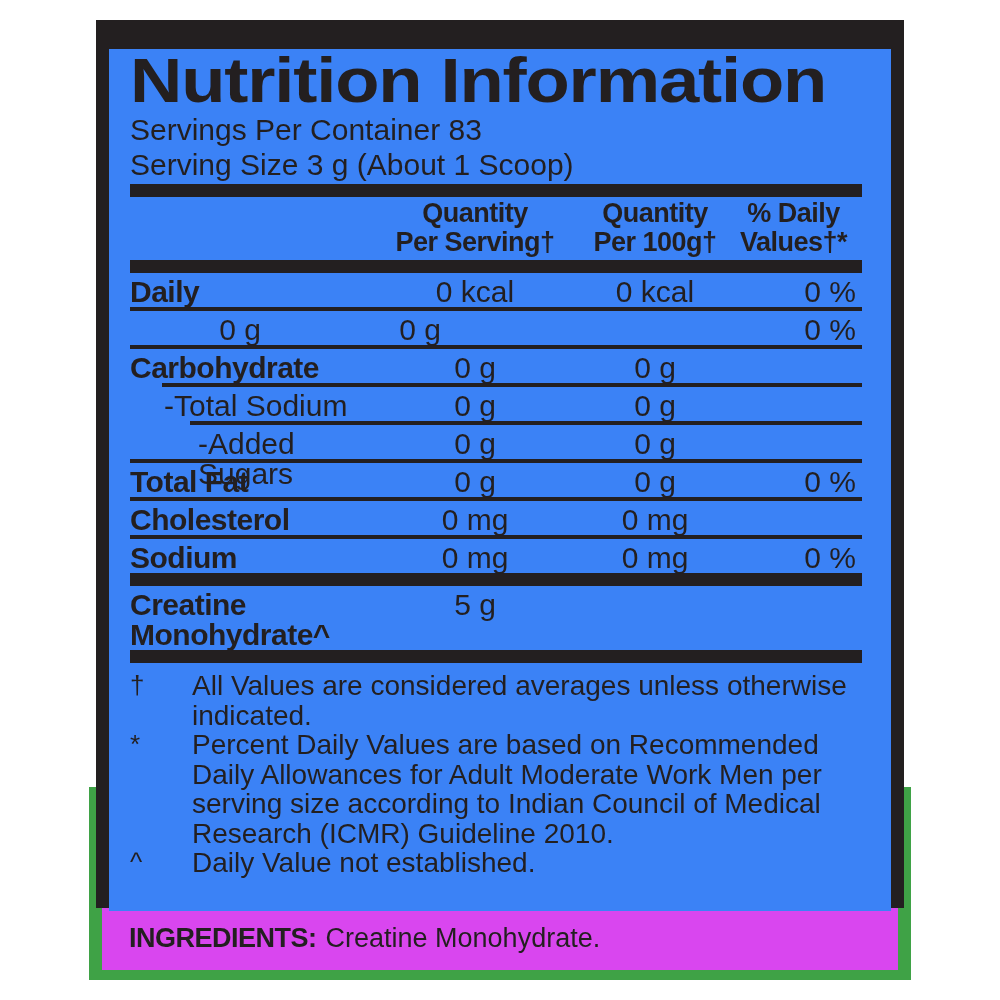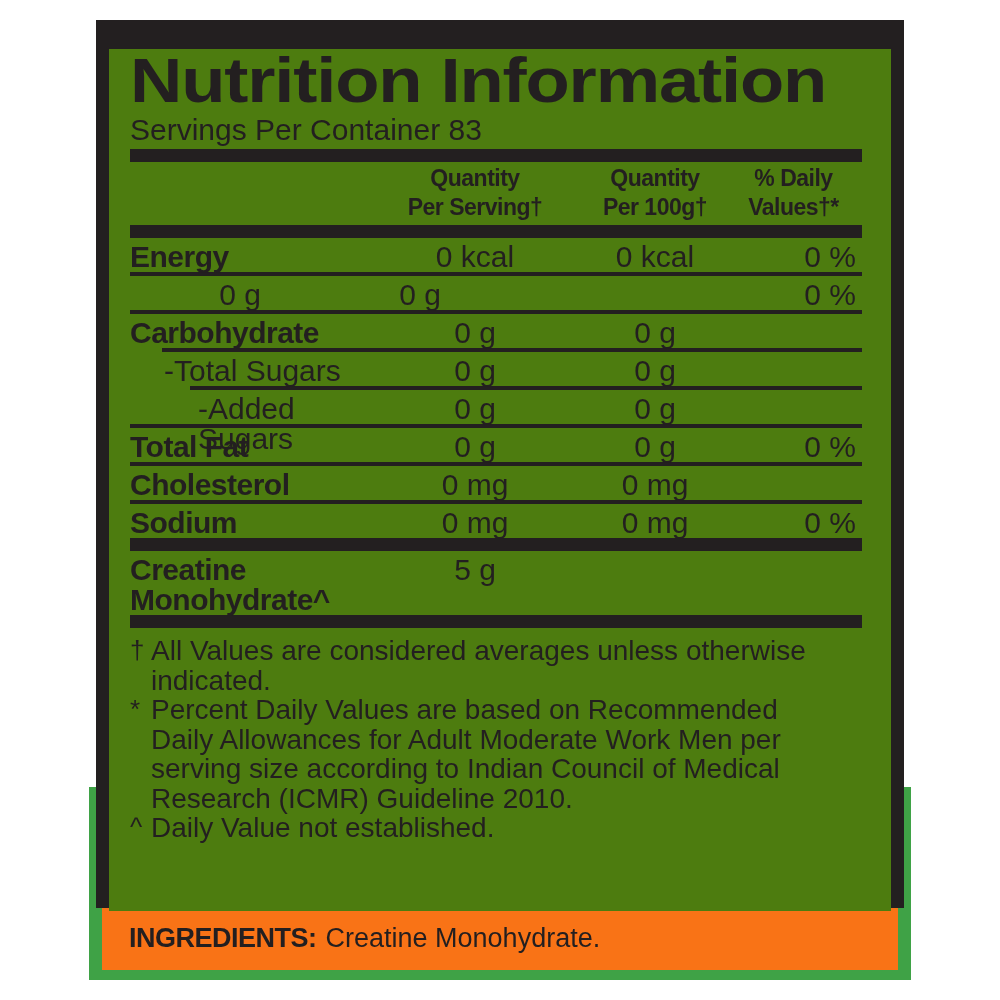--- a/index.html
+++ b/index.html
@@ -1,95 +1,96 @@
 <!DOCTYPE html>
 <html><head>
 <meta charset="utf-8">
 <style>
   * { margin:0; padding:0; box-sizing:border-box; }
   body { width:1000px; height:1000px; background:#ffffff; font-family:"Liberation Sans","DejaVu Sans",sans-serif; color:#231F20; }
   .page { position:relative; width:1000px; height:1000px; background:#ffffff; overflow:hidden; }
 
   
   .green-panel { position:absolute; left:89px; top:787px; width:822px; height:193px; background:#3FA246; z-index:1; }
-  .ingredients-box { position:absolute; left:13px; right:13px; bottom:10px; height:64px; background:#f97316; display:flex; align-items:center; padding-left:27px; }
+  .ingredients-box { position:absolute; left:13px; right:13px; bottom:10px; height:64px; background:#d946ef; display:flex; align-items:center; padding-left:27px; }
   .ing-label { font-weight:bold; font-size:27px; letter-spacing:-0.5px; }
   .ing-value { font-size:27px; margin-left:9px; }
 
   
   .label-box { position:absolute; left:96px; top:20px; width:808px; height:888px; background:#231F20; padding:13px; z-index:2; }
-  .label-inner { width:100%; height:100%; background:#4d7c0f; padding:0 29px 0 21px; }
+  .label-inner { width:100%; height:100%; background:#3b82f6; padding:0 29px 0 21px; }
 
   .title { font-size:63px; line-height:63px; font-weight:bold; letter-spacing:-1px; margin-top:16px; transform:scaleX(1.15); transform-origin:left top; white-space:nowrap; }
   .serv { font-size:30px; line-height:35px; }
   .serv.first { margin-top:0px; }
 
   .bar { height:13px; background:#231F20; }
   .bar.top { margin-top:2px; }
   .line { height:4px; background:#231F20; }
   .line.i1 { margin-left:32px; }
   .line.i2 { margin-left:60px; }
 
   .hrow { display:flex; align-items:flex-end; height:63px; padding-bottom:3px; }
-  .hcell { font-weight:bold; font-size:23px; line-height:29px; text-align:center; letter-spacing:-0.5px; }
+  .hcell { font-weight:bold; font-size:27px; line-height:29px; text-align:center; letter-spacing:-0.5px; }
   .pre { white-space:pre-line; }
 
   .c1 { width:235px; }
   .c2 { width:220px; text-align:center; }
   .c3 { width:140px; text-align:center; }
   .c4 { flex:1; text-align:right; padding-right:6px; }
   .hrow .c4 { text-align:center; padding-right:0; }
 
   .row { display:flex; align-items:flex-start; height:34px; padding-top:4px; }
   .row.tall { height:64px; }
   .lbl { font-size:30px; line-height:30px; font-weight:bold; letter-spacing:-0.5px; }
   .lbl.sub { font-weight:normal; letter-spacing:0; }
   .lbl.ind1 { padding-left:34px; }
   .lbl.ind2 { padding-left:68px; }
   .val { font-size:30px; line-height:30px; }
 
   .footnotes { margin-top:8px; }
   .fnote { display:flex; align-items:flex-start; }
   .marker { width:21px; font-size:26px; line-height:29.5px; flex:none; }
-  .ftext { font-size:28px; line-height:29.5px; flex:1; }
+  .ftext { font-size:28px; line-height:29.5px; flex:1;margin-left:41px; }
 </style>
 </head>
 <body>
 
 <div class="page">
 
   <div class="green-panel">
     <div class="ingredients-box">
       <span class="ing-label">INGREDIENTS:</span>
       <span class="ing-value">Creatine Monohydrate.</span>
     </div>
   </div>
 
   <div class="label-box">
     <div class="label-inner">
 
       <div class="title">Nutrition Information</div>
       <div class="serv first">Servings Per Container 83</div>
+      <div class="serv">Serving Size 3 g (About 1 Scoop)</div>
 
       <div class="bar top"></div>
 
       <div class="hrow">
         <div class="c1"></div>
         <div class="c2 hcell pre">Quantity
 Per Serving†</div>
         <div class="c3 hcell pre">Quantity
 Per 100g†</div>
         <div class="c4 hcell pre">% Daily
 Values†*</div>
       </div>
 
       <div class="bar"></div>
 
       <div class="row">
-        <div class="c1 lbl">Energy</div>
+        <div class="c1 lbl">Daily</div>
         <div class="c2 val">0 kcal</div>
         <div class="c3 val">0 kcal</div>
         <div class="c4 val">0 %</div>
       </div>
       <div class="line"></div>
 
       <div class="row">
         <div class="c2 val">0 g</div>
         <div class="c3 val">0 g</div>
         <div class="c4 val">0 %</div>
@@ -98,21 +99,21 @@
 
       <div class="row">
         <div class="c1 lbl">Carbohydrate</div>
         <div class="c2 val">0 g</div>
         <div class="c3 val">0 g</div>
         <div class="c4 val"></div>
       </div>
       <div class="line i1"></div>
 
       <div class="row">
-        <div class="c1 lbl sub ind1">-Total Sugars</div>
+        <div class="c1 lbl sub ind1">-Total Sodium</div>
         <div class="c2 val">0 g</div>
         <div class="c3 val">0 g</div>
         <div class="c4 val"></div>
       </div>
       <div class="line i2"></div>
 
       <div class="row">
         <div class="c1 lbl sub ind2">-Added Sugars</div>
         <div class="c2 val">0 g</div>
         <div class="c3 val">0 g</div>

